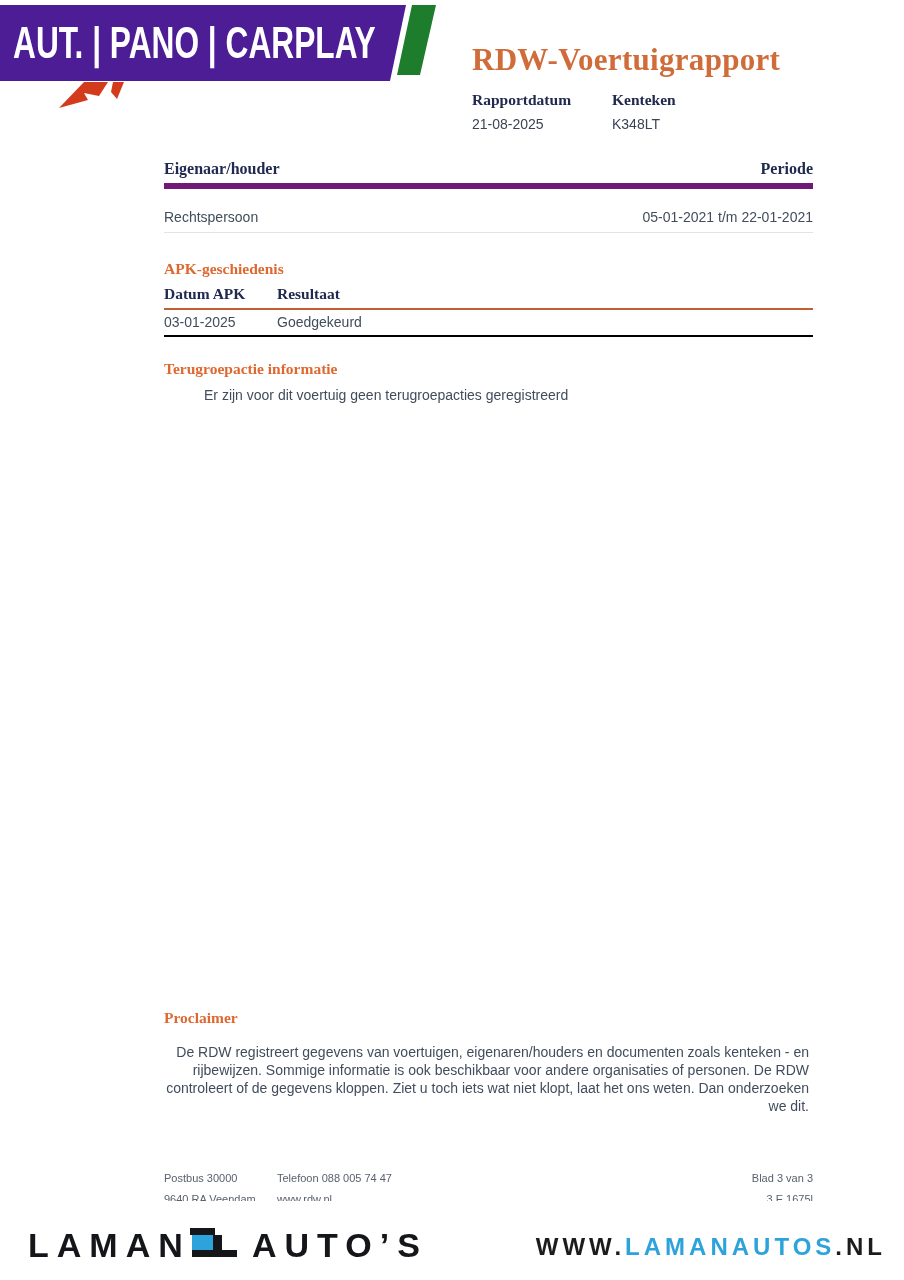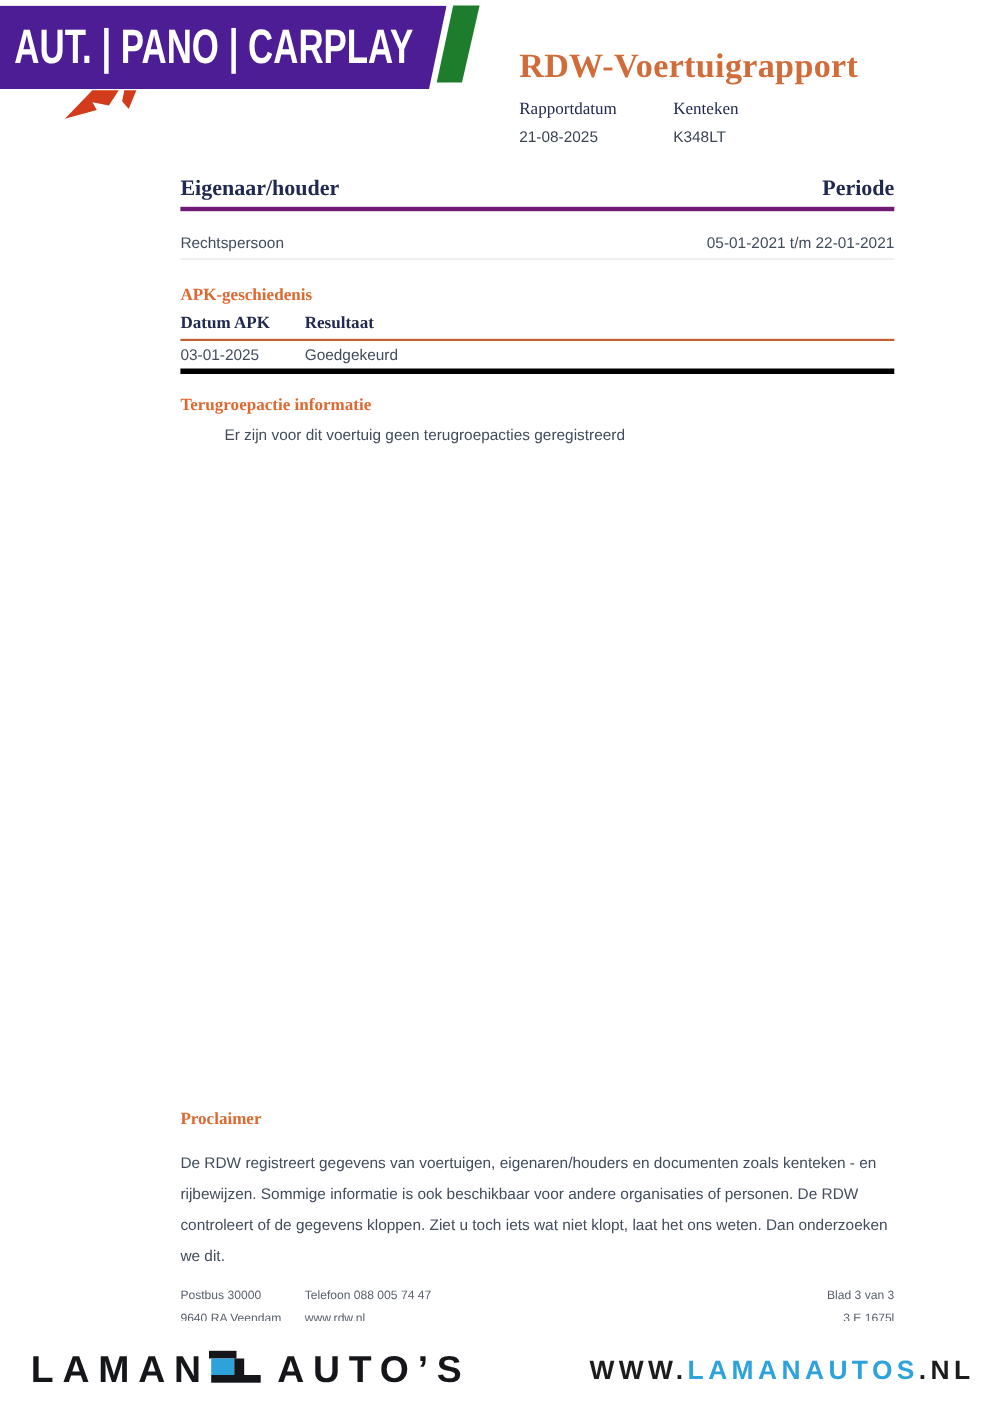--- a/index.html
+++ b/index.html
@@ -24,56 +24,56 @@
   .deco-svg{position:absolute;left:0;top:0;z-index:2;}
   
   .report-head{position:absolute;left:472px;top:42px;width:320px;}
   .report-title{
     margin:0;font-family:"Liberation Serif",serif;font-weight:700;
     font-size:31px;color:#d06c3a;letter-spacing:.3px;
   }
   .report-fields{display:flex;margin-top:13px;}
   .report-field{width:140px;}
   .field-label{
-    font-family:"Liberation Serif",serif;font-weight:400;
+    font-family:"Liberation Serif",serif;font-weight:700;
     font-size:15.5px;color:#20294f;
   }
   .field-value{margin-top:7px;font-size:14px;color:#3b4454;}
   
   .doc-sec{position:absolute;left:164px;width:649px;}
   .sec-title{
     font-family:"Liberation Serif",serif;font-weight:700;
     font-size:15.5px;color:#de6830;
   }
   .head-row{
     display:flex;justify-content:space-between;
     font-family:"Liberation Serif",serif;font-weight:700;
-    font-size:20px;color:#20294f;
-    padding-bottom:5px;border-bottom:4px solid #701a75;
+    font-size:16px;color:#20294f;
+    padding-bottom:5px;border-bottom:6px solid #701a75;
   }
   .data-row{
     display:flex;justify-content:space-between;
     font-size:14px;color:#414c5c;
     padding-bottom:7px;border-bottom:1px solid #e3e3e3;
   }
   .tbl-row{display:flex;}
   .tbl-c1{width:113px;}
   .tbl-c2{width:108px;}
   .tbl-c3{flex:1;}
   .tbl-head{
     font-family:"Liberation Serif",serif;font-weight:700;
     font-size:15.5px;color:#20294f;
     padding-bottom:5px;border-bottom:2px solid #c45f33;margin-top:7px;
   }
   .tbl-data{
     font-size:14px;color:#414c5c;
-    padding-top:4px;padding-bottom:5px;border-bottom:5px solid #000000;
+    padding-top:4px;padding-bottom:5px;border-bottom:2px solid #000000;
   }
   .body-text{font-size:14px;color:#414c5c;margin-left:40px;}
-  .proclaimer-p{margin:16px 0 0 0;line-height:28px;}
+  .proclaimer-p{margin:16px 0 0 0;line-height:18px;text-align:right;}
   
   .page-footer{position:absolute;left:164px;top:1172px;width:649px;
     font-size:11px;color:#59606e;}
   .pf-row{display:flex;}
   .pf-c1{width:113px;}
   .pf-c2{flex:1;}
   .pf-right{text-align:right;}
   .pf-row2{margin-top:9px;height:8px;overflow:hidden;line-height:13px;}
   
   .dealer-name{

